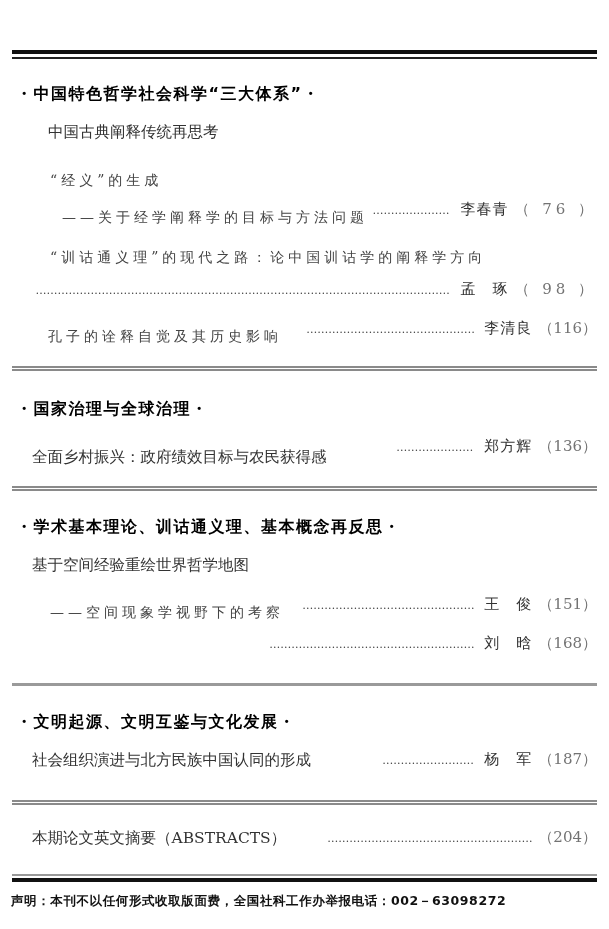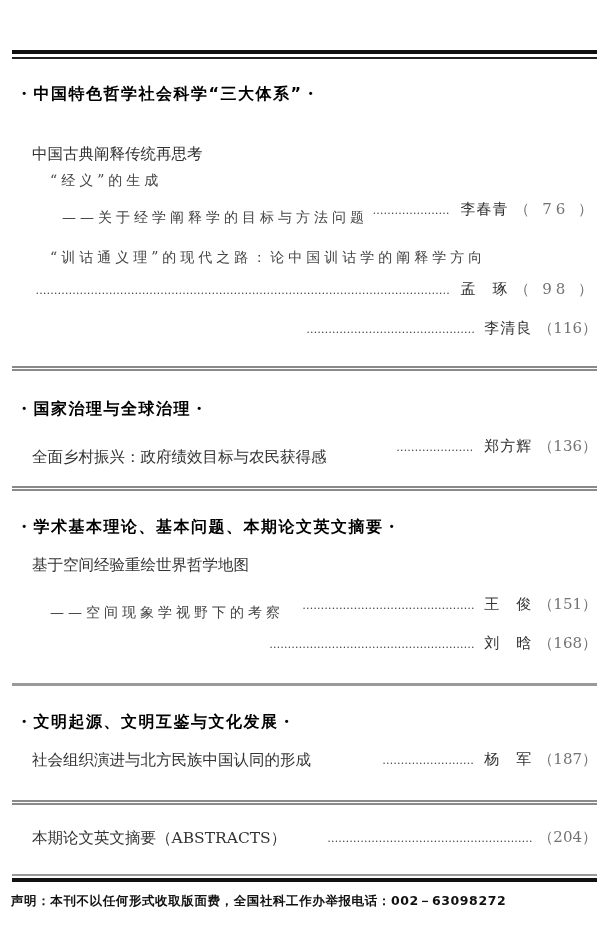--- a/index.html
+++ b/index.html
@@ -52,21 +52,21 @@
   </style>
 </head>
 <body>
 
 <div class="rule-thick-black" style="top:50px;"></div>
 <div class="rule-thin-black" style="top:57px;"></div>
 
 <div class="section-heading" style="top:84px;">・中国特色哲学社会科学“三大体系”・</div>
 
 <div class="entry" style="top:122px;">
-  <span class="title" style="left:32px;margin-top:22px;">中国古典阐释传统再思考</span>
+  <span class="title" style="left:48px;">中国古典阐释传统再思考</span>
 </div>
 
 <div class="entry" style="top:163px;">
   <span class="title spaced" style="left:50px;">“经义”的生成</span>
 </div>
 
 <div class="entry" style="top:200px;">
   <span class="title spaced" style="left:62px;">——关于经学阐释学的目标与方法问题</span>
   <span class="tail">
     <span class="dots" style="width:78px;">……………………………………………………………………………………………………………………………………………………………………………</span>
@@ -81,20 +81,21 @@
 
 <div class="entry" style="top:280px;">
   <span class="tail">
     <span class="dots" style="width:415px;">……………………………………………………………………………………………………………………………………………………………………………</span>
     <span class="author">孟　琢</span>
     <span class="page spaced">（ 98 ）</span>
   </span>
 </div>
 
 <div class="entry" style="top:319px;">
+  <span class="title spaced" style="left:48px;">孔子的诠释自觉及其历史影响</span>
   <span class="tail">
     <span class="dots" style="width:168px;">……………………………………………………………………………………………………………………………………………………………………………</span>
     <span class="author">李清良</span>
     <span class="page">（116）</span>
   </span>
 </div>
 
 <div class="rule-gray" style="top:366px;"></div>
 <div class="rule-gray" style="top:369px;"></div>
 
@@ -105,21 +106,21 @@
   <span class="tail">
     <span class="dots" style="width:78px;">……………………………………………………………………………………………………………………………………………………………………………</span>
     <span class="author">郑方辉</span>
     <span class="page">（136）</span>
   </span>
 </div>
 
 <div class="rule-gray" style="top:486px;"></div>
 <div class="rule-gray" style="top:489px;"></div>
 
-<div class="section-heading" style="top:517px;">・学术基本理论、基本问题、本期论文英文摘要・</div>
+<div class="section-heading" style="top:517px;">・学术基本理论、训诂通义理、基本概念再反思・</div>
 
 <div class="entry" style="top:555px;">
   <span class="title" style="left:32px;">基于空间经验重绘世界哲学地图</span>
 </div>
 
 <div class="entry" style="top:595px;">
   <span class="title spaced" style="left:50px;">——空间现象学视野下的考察</span>
   <span class="tail">
     <span class="dots" style="width:172px;">……………………………………………………………………………………………………………………………………………………………………………</span>
     <span class="author">王　俊</span>

